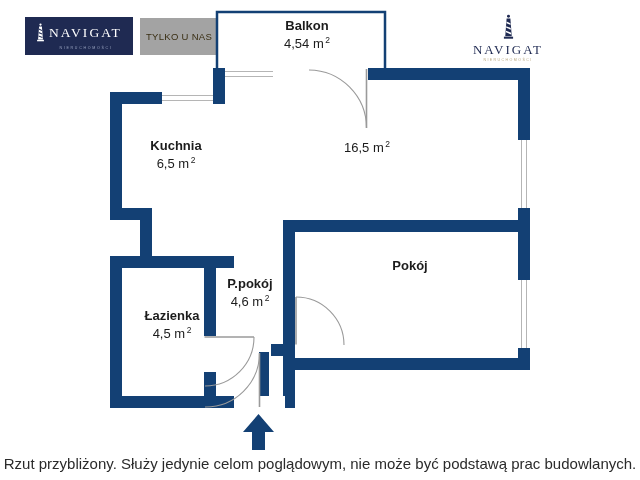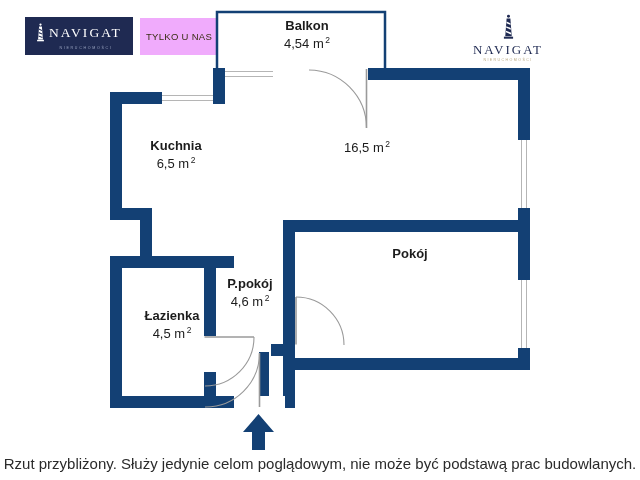--- a/index.html
+++ b/index.html
@@ -53,21 +53,21 @@
   .lighthouse {
     display: block;
   }
 
   #badge-exclusive {
     position: absolute;
     left: 140px;
     top: 18px;
     width: 78px;
     height: 37px;
-    background: #f0abfc;
+    background: #a3a3a3;
     color: #3a2f14;
     font-size: 9.5px;
     letter-spacing: 0.3px;
     display: flex;
     align-items: center;
     justify-content: center;
   }
 
   #logo-right {
     position: absolute;
@@ -125,21 +125,21 @@
   }
   .room-label .rarea sup {
     font-size: 8.5px;
     vertical-align: super;
     margin-left: 1.5px;
   }
 
   #label-balkon  { left: 222px; top: 18px;  width: 170px; }
   #label-kuchnia { left: 112px; top: 138px; width: 128px; }
   #label-pokoj-dzienny { left: 272px; top: 138px; width: 190px; }
-  #label-pokoj   { left: 340px; top: 246px; width: 140px; }
+  #label-pokoj   { left: 340px; top: 258px; width: 140px; }
   #label-ppokoj  { left: 196px; top: 276px; width: 108px; }
   #label-lazienka{ left: 112px; top: 308px; width: 120px; }
 
   
   #footer-note {
     position: absolute;
     left: 0;
     top: 455px;
     width: 640px;
     text-align: center;

